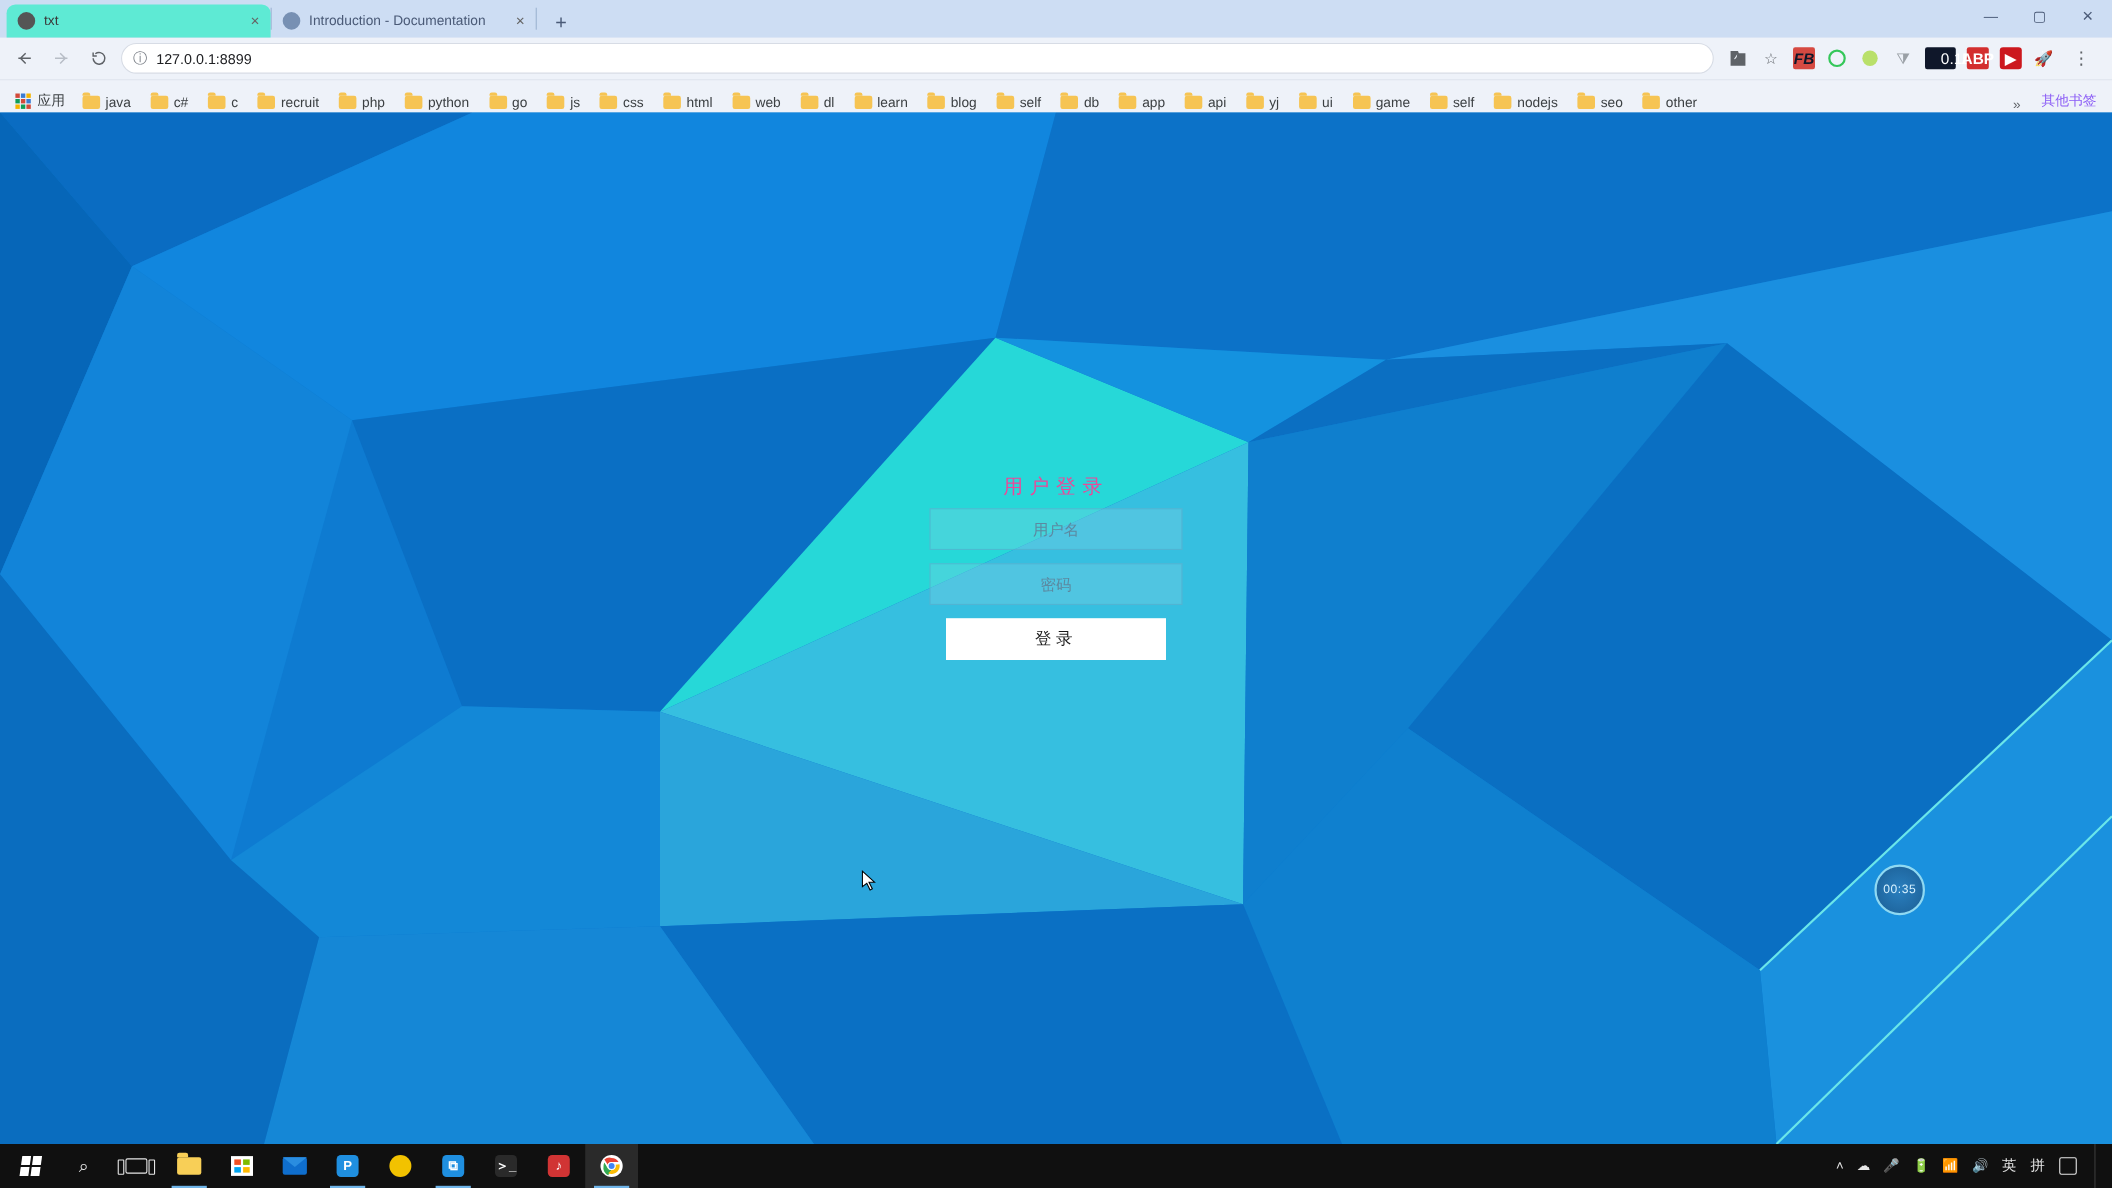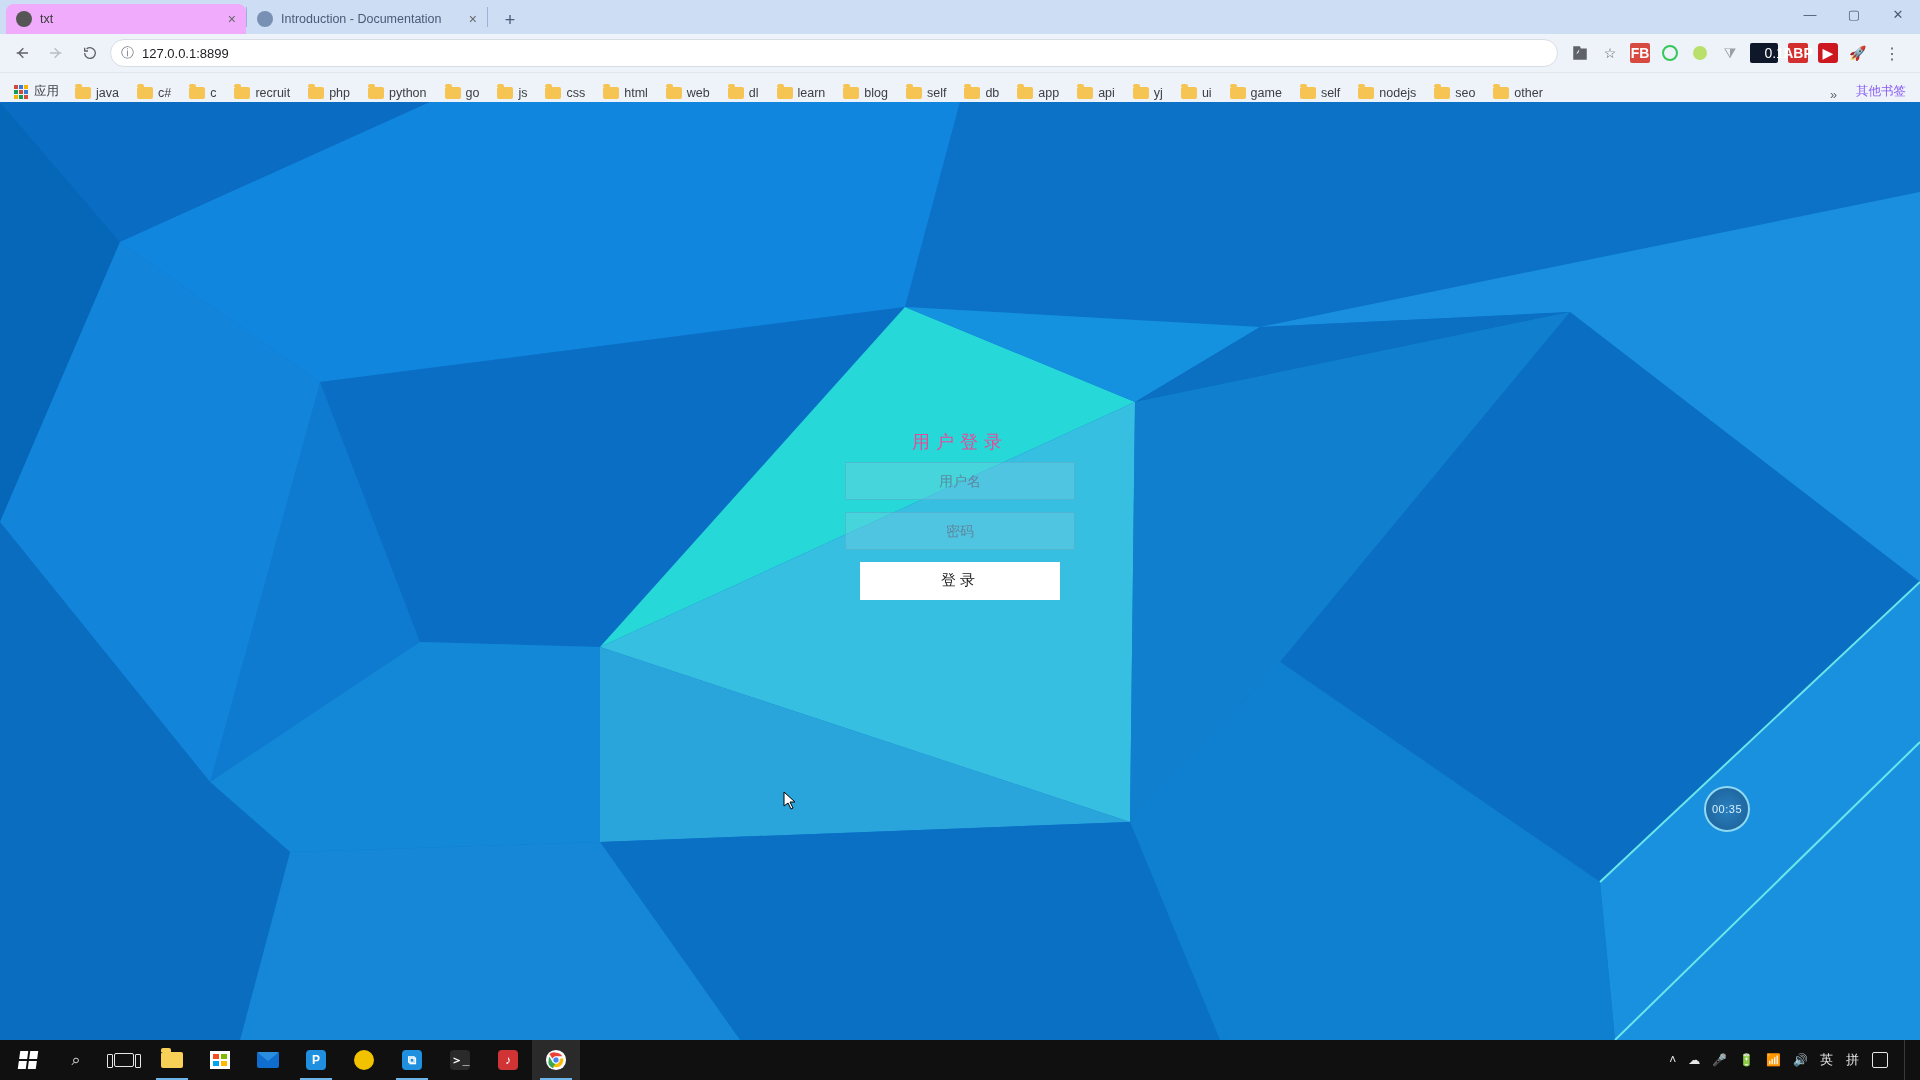--- a/index.html
+++ b/index.html
@@ -12,21 +12,21 @@
 .tab-strip {
   display: flex; align-items: flex-end; height: 34px;
   background: #cdddf3; padding-left: 6px; position: relative;
 }
 .tab {
   display: flex; align-items: center; height: 30px; min-width: 240px;
   padding: 0 10px; font-size: 12.5px; color: #3b3b3b;
   border-top-left-radius: 8px; border-top-right-radius: 8px;
   position: relative;
 }
-.tab.active { background: #f0abfc; }
+.tab.active { background: #5eead4; }
 .tab.inactive { background: transparent; color: #4a5a77; }
 .tab .favicon {
   width: 16px; height: 16px; border-radius: 50%; background: #555;
   margin-right: 8px; flex-shrink: 0;
 }
 .tab.inactive .favicon { background: #7790b3; }
 .tab .title { flex: 1; white-space: nowrap; overflow: hidden; text-overflow: ellipsis; }
 .tab .close-x { margin-left: 8px; font-size: 14px; color: #666; cursor: pointer; }
 .tab-sep { width: 1px; height: 20px; background: #9db3d2; align-self: center; }
 .new-tab {
@@ -54,21 +54,21 @@
   flex: 1; display: flex; align-items: center; height: 28px;
   background: #fff; border: 1px solid #d7dce5; border-radius: 14px;
   padding: 0 10px; gap: 8px; font-size: 13px; color: #555;
 }
 .omnibox .info-icon { color: #7a7f87; font-size: 13px; }
 .omnibox .url { color: #202124; }
 .addr-right { display: flex; align-items: center; gap: 10px; padding: 0 6px; }
 .addr-right .ico { width: 20px; height: 20px; display: flex; align-items: center; justify-content: center; font-size: 14px; cursor: pointer; }
 .ico-translate { color: #5f6368; }
 .ico-star { color: #5f6368; }
-.ico-fb { background: #d64a42; color: #ffffff; font-size: 9px; font-weight: bold; border-radius: 2px; }
+.ico-fb { background: #d64a42; color: #0f172a; font-size: 9px; font-weight: bold; border-radius: 2px; font-style: italic; }
 .ico-green-ring { width: 16px; height: 16px; border: 2px solid #34c759; border-radius: 50%; }
 .ico-green-dot { width: 14px; height: 14px; background: #b9e06a; border-radius: 50%; }
 .ico-gray-chev { color: #9aa0a6; }
 .ico-calendar {
   width: 20px; height: 18px; background: #0f172a; border-radius: 2px;
   color: #fff; font-size: 8px; display: flex; align-items: flex-end; justify-content: center;
   padding-bottom: 1px;
   padding-left: 28px;
 }
 .ico-abp { background: #d32f2f; color: #fff; font-size: 8px; font-weight: bold; border-radius: 2px; width: 20px; height: 16px; }

